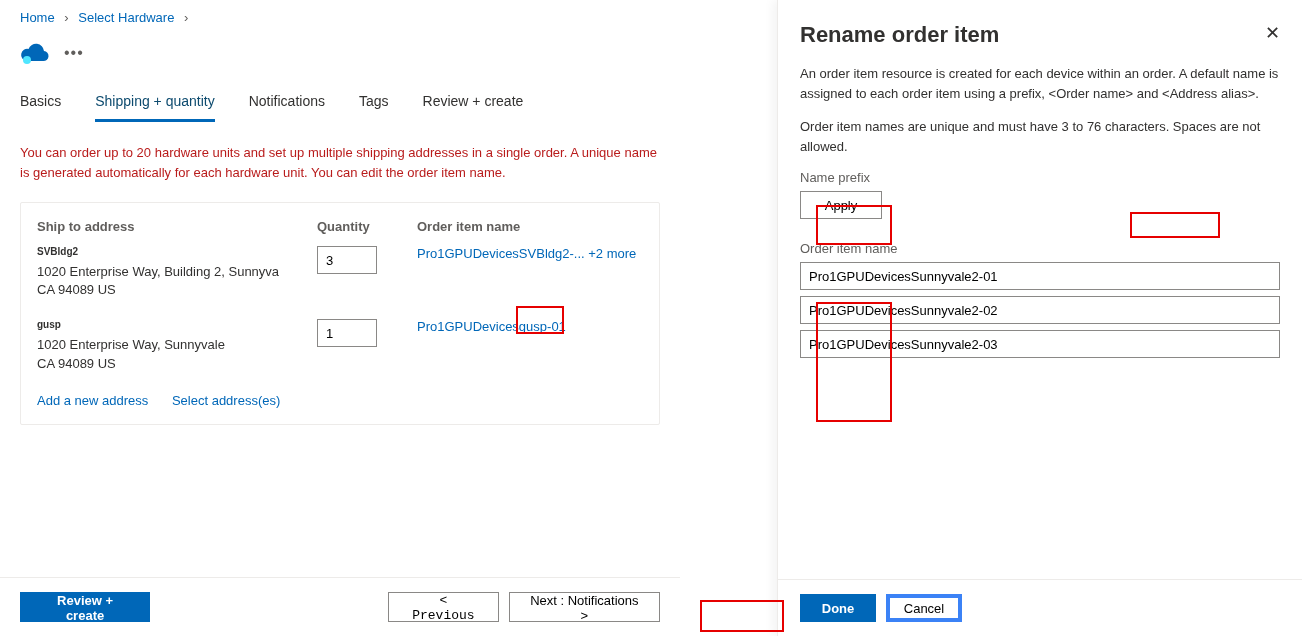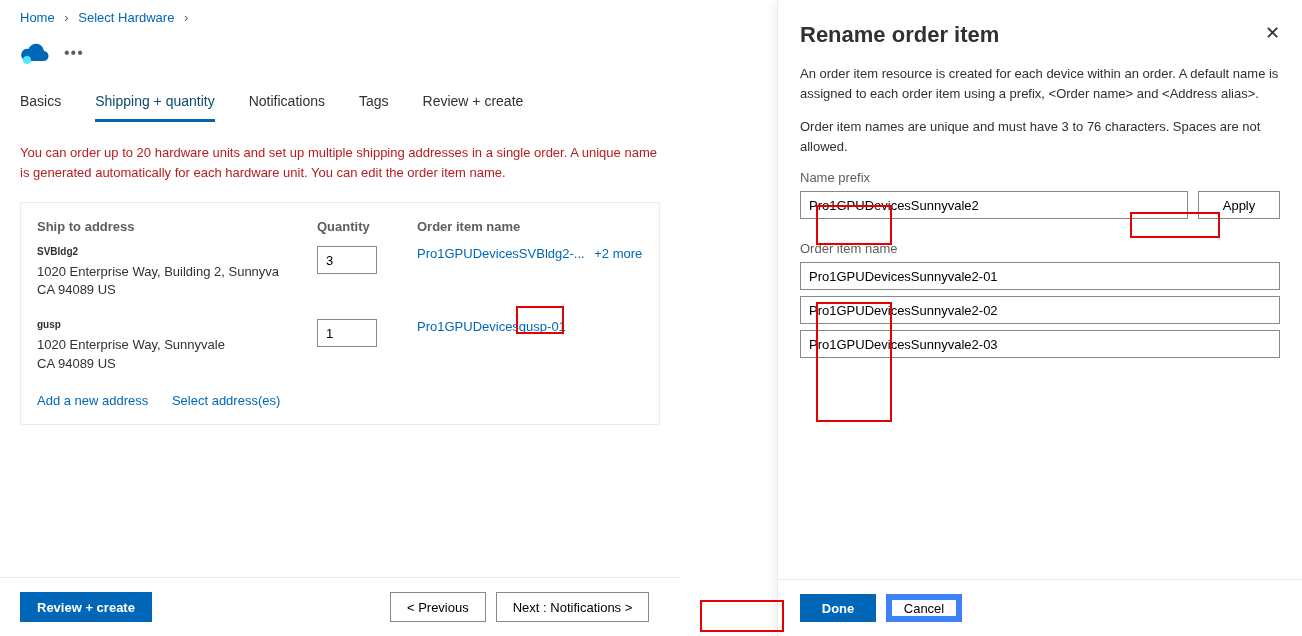--- a/index.html
+++ b/index.html
@@ -19,41 +19,41 @@
 .section-box { border: 1px solid #edebe9; padding: 16px; border-radius: 2px; }
 .cols-head { display: flex; font-size: 13px; font-weight: 600; color: #605e5c; margin-bottom: 12px; }
 .col-addr { width: 280px; }
 .col-qty { width: 100px; }
 .col-name { flex: 1; }
 .ship-row { display: flex; align-items: flex-start; margin-bottom: 20px; }
 .addr-name { font-weight: 600; font-size: 10px; margin-bottom: 6px; }
 .addr-line { font-size: 13px; color: #323130; line-height: 1.4; width: 260px; overflow: hidden; }
 .qty-input { width: 60px; height: 28px; border: 1px solid #8a8886; padding: 0 8px; font-size: 13px; }
 .order-name-link { color: #0067b8; position: relative; }
-.more-link { color: #0067b8; margin-left: 6px; }
+.more-link { color: #0067b8; margin-left: 0; }
 .add-links { margin-top: 14px; }
 .add-links a { margin-right: 20px; }
 .footer-bar { position: absolute; bottom: 0; left: 0; width: 680px; padding: 14px 20px; border-top: 1px solid #edebe9; display: flex; gap: 10px; background:#fff;}
 .btn { height: 30px; padding: 0 16px; font-size: 13px; border: 1px solid #8a8886; background: #fff; cursor: pointer; }
 .btn.primary { background: #0067b8; color: #fff; border-color: #0067b8; font-weight: 600; }
-.btn.prev { margin-left: 228px; }
+.btn.prev { margin-left: 228px; font-family: Liberation Mono, monospace; }
 .panel { position: absolute; right: 0; top: 0; width: 525px; height: 636px; background: #fff; border-left: 1px solid #edebe9; padding: 22px 22px 0 22px; box-shadow: -4px 0 10px rgba(0,0,0,0.05); }
 .panel-head { display: flex; justify-content: space-between; align-items: flex-start; margin-bottom: 16px; }
 .panel-title { font-size: 22px; font-weight: 600; }
 .close-x { font-size: 18px; color: #323130; cursor: pointer; font-weight: 300; }
 .panel p { font-size: 13px; color: #323130; line-height: 1.5; margin-bottom: 14px; }
 .field-label { font-size: 13px; color: #605e5c; margin-bottom: 6px; display: block; }
 .prefix-row { display: flex; gap: 10px; align-items: center; margin-bottom: 22px; }
 .prefix-input { flex: 1; height: 28px; border: 1px solid #8a8886; padding: 0 8px; font-size: 13px; }
 .apply-btn { height: 28px; width: 82px; border: 1px solid #8a8886; background: #fff; font-size: 13px; cursor: pointer; }
 .item-inputs { display: flex; flex-direction: column; gap: 6px; }
 .item-input { width: 100%; height: 28px; border: 1px solid #8a8886; padding: 0 8px; font-size: 13px; }
 .panel-footer { position: absolute; bottom: 0; left: 0; right: 0; padding: 14px 22px; border-top: 1px solid #edebe9; display: flex; gap: 10px; }
 .done-btn { height: 28px; width: 76px; background: #0067b8; color: #fff; border: none; font-size: 13px; font-weight: 600; cursor: pointer; }
-.cancel-btn { height: 28px; width: 76px; background: #fff; border: 6px solid #3b82f6; font-size: 13px; cursor: pointer; }
+.cancel-btn { height: 28px; width: 76px; background: #fff; border: 4px solid #3b82f6; font-size: 13px; cursor: pointer; }
 .redbox { border: 2px solid #e60000; position: absolute; pointer-events: none; }
 </style>
 </head>
 <body>
 
 <div class="main">
   <div class="breadcrumb">
     <a href="#">Home</a>
     <span class="sep">›</span>
     <a href="#">Select Hardware</a>
@@ -130,21 +130,20 @@
 <div class="panel">
   <div class="panel-head">
     <div class="panel-title">Rename order item</div>
     <div class="close-x">✕</div>
   </div>
   <p>An order item resource is created for each device within an order. A default name is assigned to each order item using a prefix, &lt;Order name&gt; and &lt;Address alias&gt;.</p>
   <p>Order item names are unique and must have 3 to 76 characters. Spaces are not allowed.</p>
 
   <label class="field-label">Name prefix</label>
   <div class="prefix-row">
-    <input class="prefix-input" value="Pro1GPUDevicesSunnyvale2" style="">
     <button class="apply-btn">Apply</button>
   </div>
 
   <label class="field-label">Order item name</label>
   <div class="item-inputs">
     <input class="item-input" value="Pro1GPUDevicesSunnyvale2-01" style="">
     <input class="item-input" value="Pro1GPUDevicesSunnyvale2-02" style="">
     <input class="item-input" value="Pro1GPUDevicesSunnyvale2-03" style="">
   </div>
 

